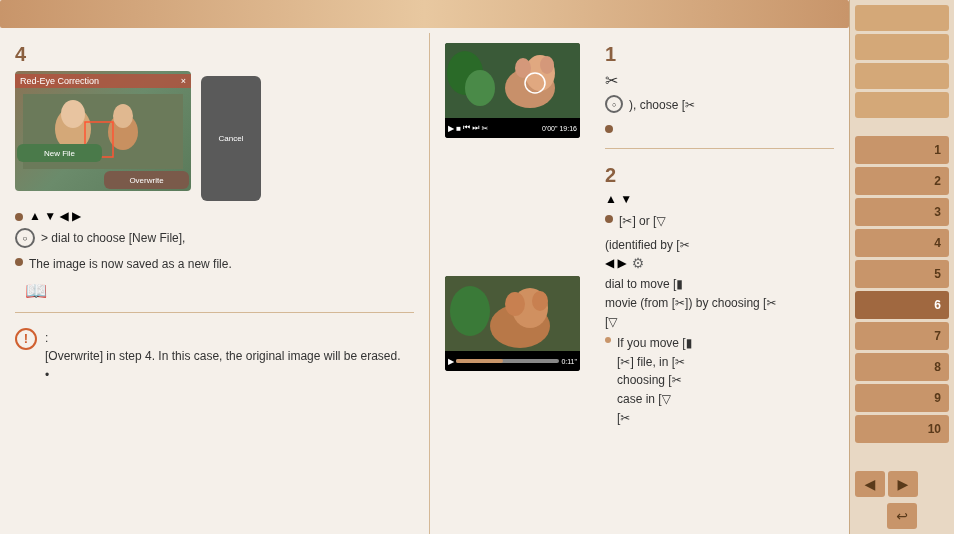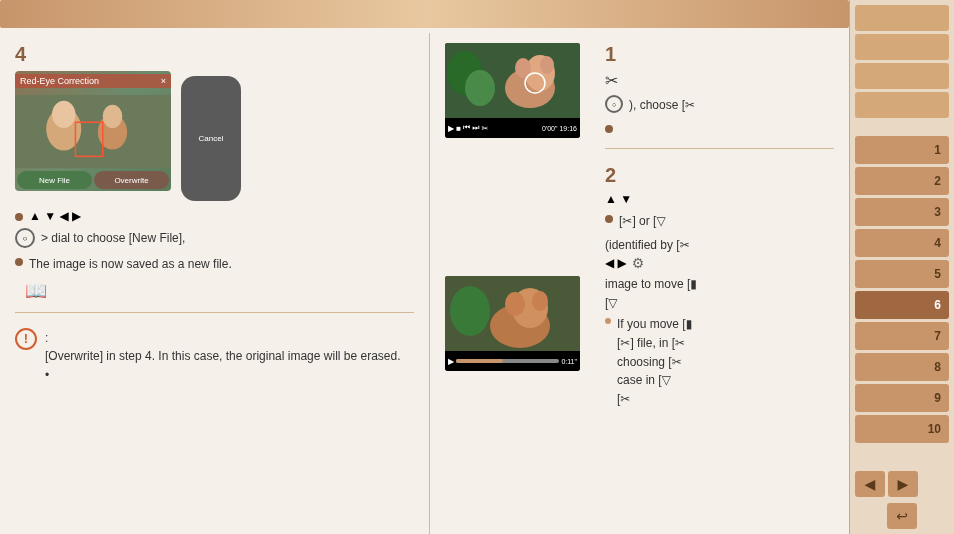--- a/index.html
+++ b/index.html
@@ -99,21 +99,21 @@
 
     .sidebar-numbers {
       display: flex;
       flex-direction: column;
       gap: 3px;
       margin-top: 5px;
     }
 
     
     .camera-preview {
-      width: 156px;
+      width: 176px;
       height: 120px;
       background: #222;
       border-radius: 4px;
       position: relative;
       overflow: hidden;
       margin-bottom: 10px;
     }
 
     .camera-preview-img {
       width: 100%;
@@ -143,31 +143,31 @@
       left: 0;
       right: 0;
       display: flex;
       gap: 2px;
       padding: 2px;
     }
 
     .cam-btn {
       flex: 1;
       height: 18px;
-      border-radius: 14px;
+      border-radius: 6px;
       display: flex;
       align-items: center;
       justify-content: center;
       font-size: 8px;
       color: #fff;
       cursor: pointer;
     }
 
     .cam-btn-new { background: #4a7a4a; }
-    .cam-btn-over { background: #7a5a4a; }
+    .cam-btn-over { background: #7a5a4a; margin-top: 27px; }
     .cam-btn-cancel { background: #5a5a5a; }
 
     
     .step-num {
       font-size: 20px;
       font-weight: bold;
       color: #8b6040;
       margin-bottom: 5px;
     }
 
@@ -488,21 +488,22 @@
             </div>
             <div class="text-line">(identified by [✂</div>
             <div class="bullet-row">
               <div style="flex:1;">
                 <div style="display:flex;gap:5px;align-items:center;">
                   <span>◀ ▶</span>
                   <span class="gear-icon">⚙</span>
                 </div>
               </div>
             </div>
-            <div class="text-line">image to move [▮</div>
+            <div class="text-line">dial to move [▮</div>
+            <div class="text-line">movie (from [✂]) by choosing [✂</div>
             <div class="text-line">[▽</div>
             <div class="bullet-row">
               <div class="bullet-small"></div>
               <div>
                 <div class="text-line">If you move [▮</div>
                 <div class="text-line">[✂] file, in [✂</div>
                 <div class="text-line">choosing [✂</div>
                 <div class="text-line">case in [▽</div>
                 <div class="text-line">[✂</div>
               </div>

